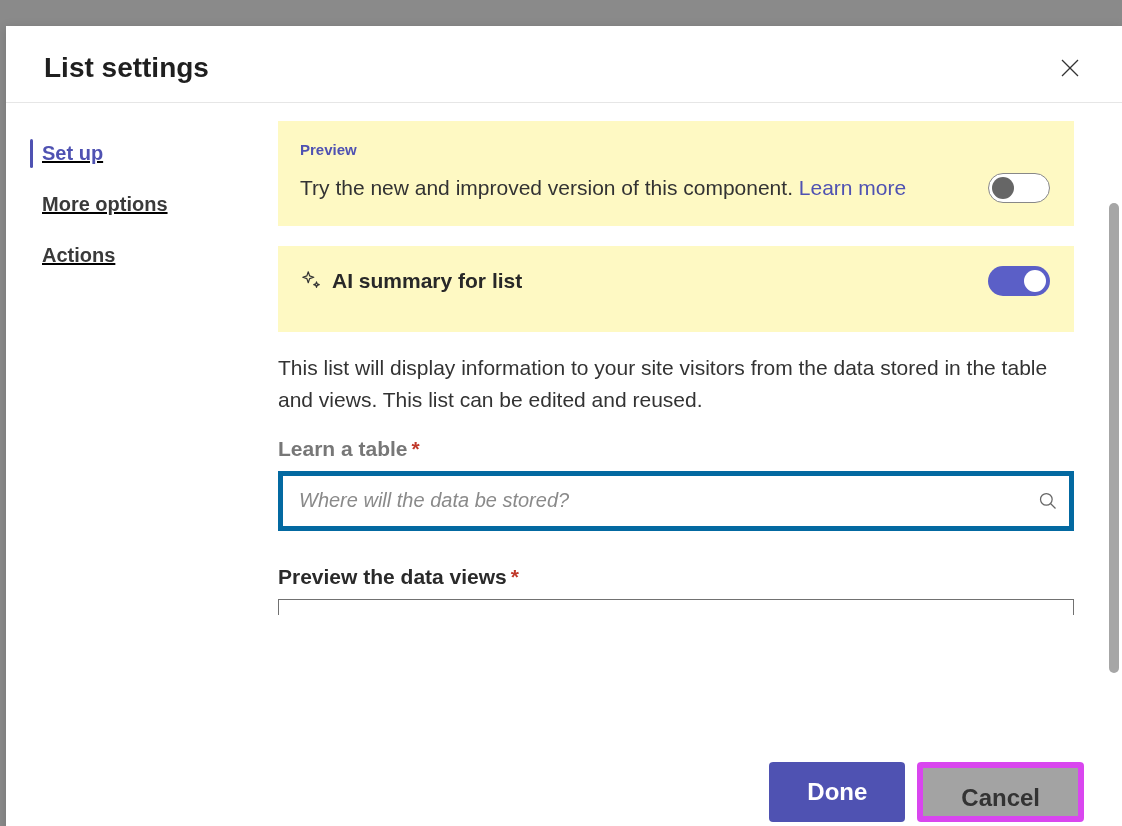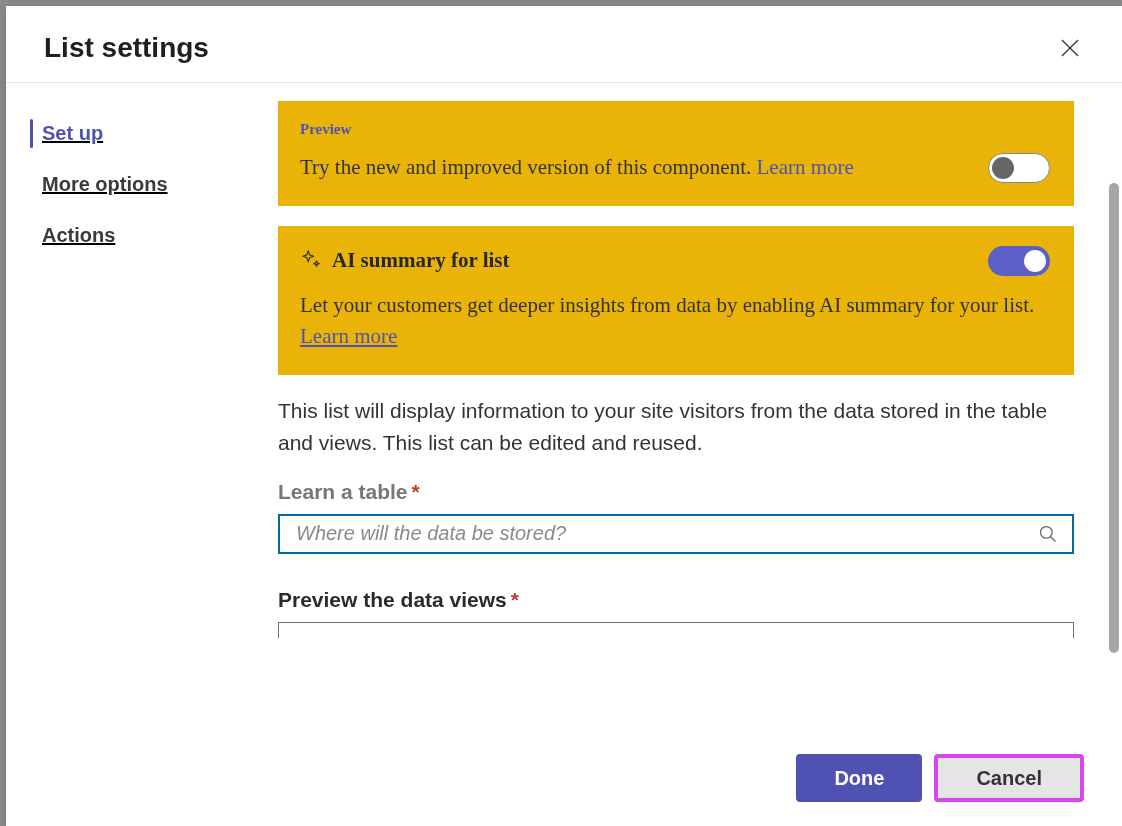--- a/index.html
+++ b/index.html
@@ -24,20 +24,21 @@
       height: 820px;
       position: relative;
       box-shadow: 0 2px 10px rgba(0,0,0,0.15);
     }
     .dialog-header {
       display: flex;
       align-items: center;
       justify-content: space-between;
       padding: 26px 40px 18px 38px;
       border-bottom: 1px solid #e6e6e6;
+      margin-top: 20px;
     }
     .dialog-title {
       font-size: 28px;
       font-weight: 600;
       color: #1f1f1f;
     }
     .close-btn {
       width: 24px;
       height: 24px;
       cursor: pointer;
@@ -82,25 +83,24 @@
     .content-area {
       flex: 1;
       padding: 18px 48px 18px 12px;
       overflow-y: auto;
       height: 100%;
     }
     .content-inner {
       max-width: 800px;
     }
     .card {
-      background: #eab308;
+      background: #fef9c3;
       padding: 20px 24px 22px 22px;
       margin-bottom: 20px;
       position: relative;
-      font-family: Liberation Serif, serif;
     }
     .preview-label {
       color: #4f52b2;
       font-size: 15px;
       font-weight: 600;
       margin-bottom: 14px;
     }
     .card-text {
       font-size: 21px;
       color: #333;
@@ -187,22 +187,22 @@
     .required {
       color: #c0392b;
       margin-left: 4px;
     }
     .input-wrap {
       position: relative;
       margin-bottom: 34px;
     }
     .text-input {
       width: 100%;
-      height: 40px;
-      border: 2px solid #0369a1;
+      height: 60px;
+      border: 5px solid #0369a1;
       padding: 0 48px 0 16px;
       font-size: 20px;
       color: #333;
       font-family: inherit;
       outline: none;
     }
     .text-input::placeholder {
       color: #8a8a8a;
       font-style: italic;
     }
@@ -221,37 +221,37 @@
       border-bottom: none;
     }
     .footer {
       position: absolute;
       bottom: 24px;
       right: 38px;
       display: flex;
       gap: 12px;
     }
     .btn {
-      height: 48px;
-      padding: 8px 38px;
-      font-size: 20px;
+      height: 60px;
+      padding: 16px 38px;
+      font-size: 24px;
       font-weight: 600;
       border-radius: 4px;
       cursor: pointer;
       font-family: inherit;
     }
     .btn-primary {
       background: #4f52b2;
       color: #fff;
       border: none;
     }
     .btn-secondary {
-      background: #e5e5e5;
-      color: #333;
-      border: 4px solid #d946ef;
+      background: #a3a3a3;
+      color: #333;
+      border: 6px solid #d946ef;
     }
     .scrollbar-thumb {
       position: absolute;
       right: 3px;
       top: 100px;
       width: 10px;
       height: 470px;
       background: #a6a6a6;
       border-radius: 5px;
     }
@@ -306,23 +306,20 @@
               <svg class="sparkle-icon" viewBox="0 0 24 24" fill="none" stroke="#333" stroke-width="1.3" stroke-linecap="round" stroke-linejoin="round">
                 <path d="M9 3 L10.5 7.5 L15 9 L10.5 10.5 L9 15 L7.5 10.5 L3 9 L7.5 7.5 Z"></path>
                 <path d="M18 14 L18.8 16.2 L21 17 L18.8 17.8 L18 20 L17.2 17.8 L15 17 L17.2 16.2 Z"></path>
               </svg>
               <span>AI summary for list</span>
             </div>
             <div class="toggle toggle-on">
               <div class="knob"></div>
             </div>
           </div>
-          <div class="card-text">
-            <span>Let your customers get deeper insights from data by enabling AI summary for your list. </span><a class="link underline">Learn more</a>
-          </div>
         </div>
 
         <div class="description-text">This list will display information to your site visitors from the data stored in the table and views. This list can be edited and reused.</div>
 
         <div class="field-label">
           <span>Learn a table</span><span class="required">*</span>
         </div>
         <div class="input-wrap">
           <input type="text" class="text-input" placeholder="Where will the data be stored?" style="">
           <svg class="search-icon" viewBox="0 0 24 24" fill="none" stroke="currentColor" stroke-width="1.5">

